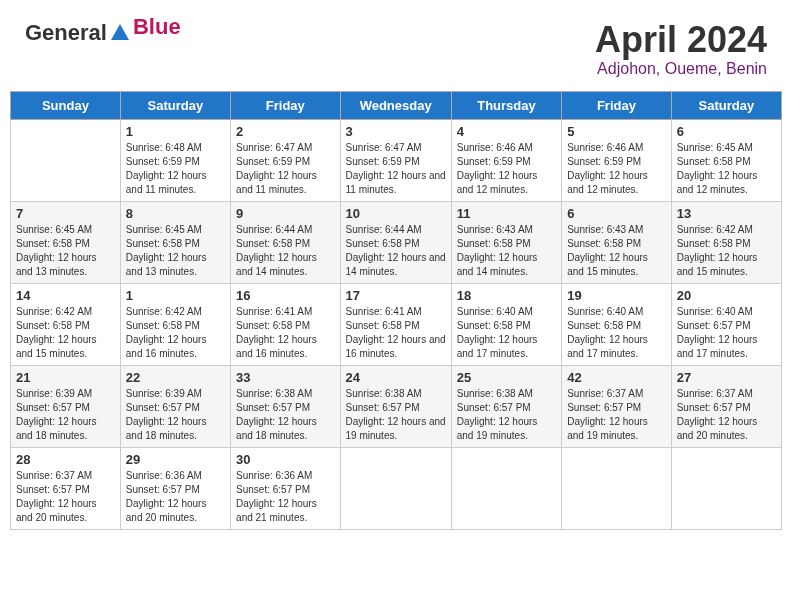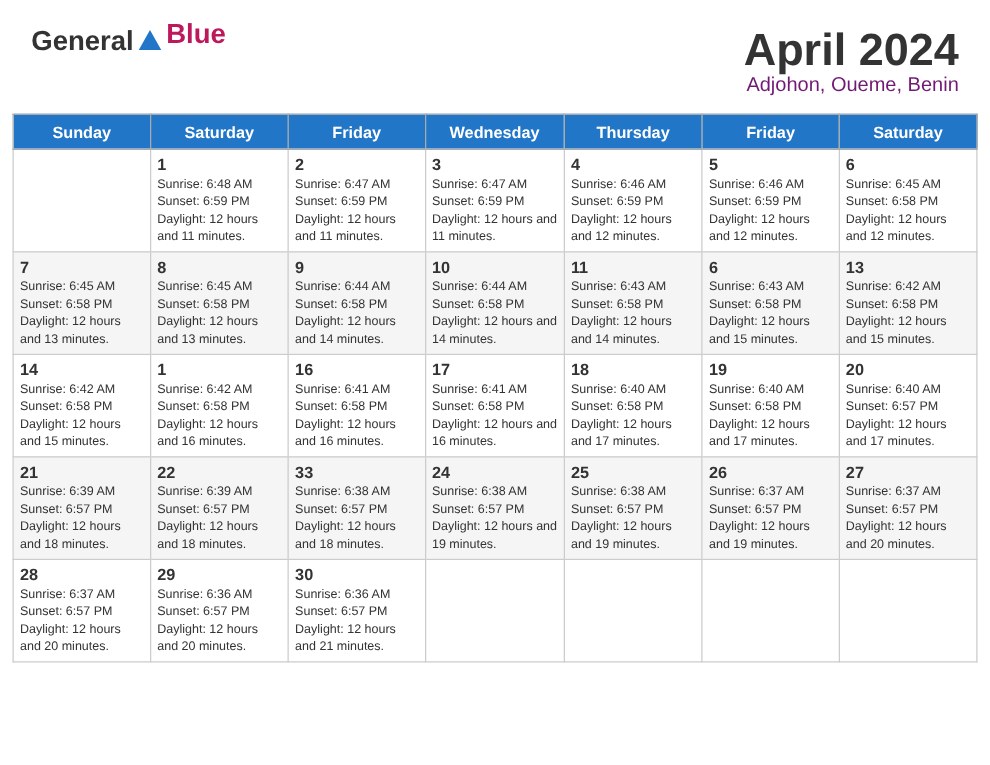--- a/index.html
+++ b/index.html
@@ -267,21 +267,21 @@
           Sunrise: 6:38 AM<br>Sunset: 6:57 PM<br>Daylight: 12 hours and 19 minutes.
         </div>
         </td>
         <td>
           <span class="day-number">25</span>
         <div class="day-info">
           Sunrise: 6:38 AM<br>Sunset: 6:57 PM<br>Daylight: 12 hours and 19 minutes.
         </div>
         </td>
         <td>
-          <span class="day-number">26</span>
+          <span class="day-number">42</span>
         <div class="day-info">
           Sunrise: 6:37 AM<br>Sunset: 6:57 PM<br>Daylight: 12 hours and 19 minutes.
         </div>
         </td>
         <td>
           <span class="day-number">27</span>
         <div class="day-info">
           Sunrise: 6:37 AM<br>Sunset: 6:57 PM<br>Daylight: 12 hours and 20 minutes.
         </div>
         </td>

